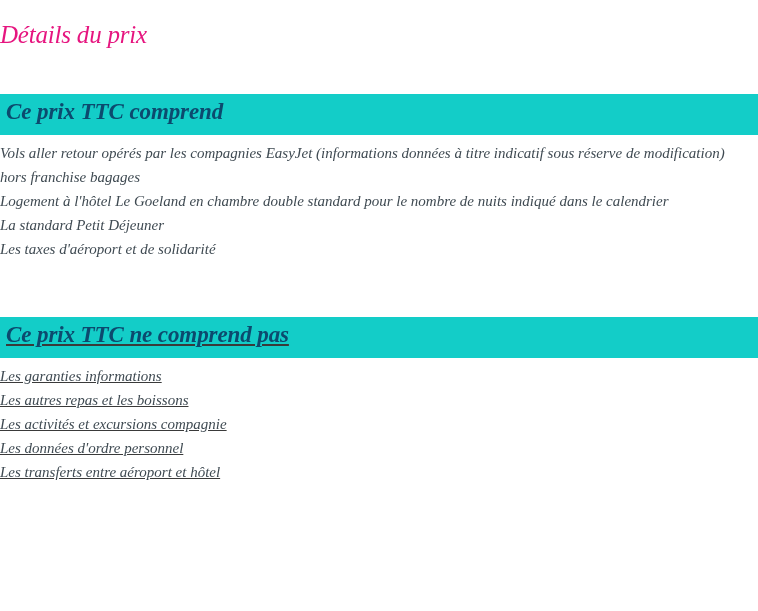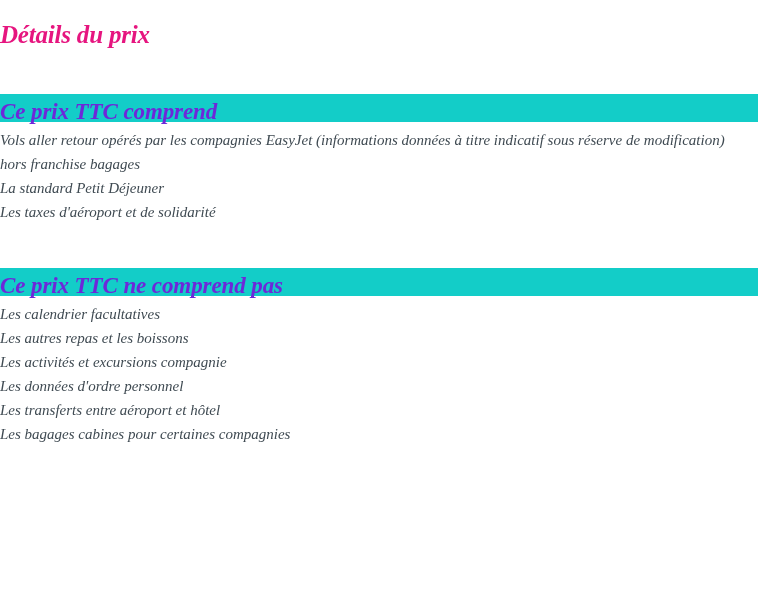--- a/index.html
+++ b/index.html
@@ -16,47 +16,48 @@
   }
   .page {
     position: relative;
     width: 758px;
     height: 611px;
     box-sizing: border-box;
   }
   .page-title {
     font-family: "Liberation Serif", serif;
     font-style: italic;
-    font-weight: bold;
+    font-weight: normal;
     font-size: 25px;
     color: #e6157f;
     margin: 0;
     padding: 20px 0 0 0;
     line-height: 30px;
     letter-spacing: -0.2px;
   }
   .section {
     margin: 0;
   }
   .section-1 {
     margin-top: 44px;
   }
   .section-2 {
-    margin-top: 44px;
+    margin-top: 56px;
+    text-decoration: underline;
   }
   .section-header {
     background: #13cdc8;
-    color: #6d28d9;
+    color: #0c4a6e;
     font-family: "Liberation Serif", serif;
     font-style: italic;
     font-weight: bold;
     font-size: 23px;
     line-height: 36px;
-    height: 28px;
-    padding: 0 0 0 0;
+    height: 41px;
+    padding: 0 0 0 6px;
     box-sizing: border-box;
     letter-spacing: -0.1px;
   }
   .section-body {
     padding: 6px 1px 0 0;
   }
   .item {
     font-family: "Liberation Serif", serif;
     font-style: italic;
     font-size: 15px;
@@ -73,30 +74,30 @@
 <body>
 
 <div class="page">
 
   <h1 class="page-title">Détails du prix</h1>
 
   <div class="section section-1">
     <div class="section-header">Ce prix TTC comprend</div>
     <div class="section-body">
       <p class="item wrap">Vols aller retour opérés par les compagnies EasyJet (informations données à titre indicatif sous réserve de modification) hors franchise bagages</p>
+      <p class="item wrap">Logement à l'hôtel Le Goeland en chambre double standard pour le nombre de nuits indiqué dans le calendrier</p>
       <p class="item">La standard Petit Déjeuner</p>
       <p class="item">Les taxes d'aéroport et de solidarité</p>
     </div>
   </div>
 
   <div class="section section-2">
     <div class="section-header">Ce prix TTC ne comprend pas</div>
     <div class="section-body">
-      <p class="item">Les calendrier facultatives</p>
+      <p class="item">Les garanties informations</p>
       <p class="item">Les autres repas et les boissons</p>
       <p class="item">Les activités et excursions compagnie</p>
       <p class="item">Les données d'ordre personnel</p>
       <p class="item">Les transferts entre aéroport et hôtel</p>
-      <p class="item">Les bagages cabines pour certaines compagnies</p>
     </div>
   </div>
 
 </div>
 
 </body></html>

